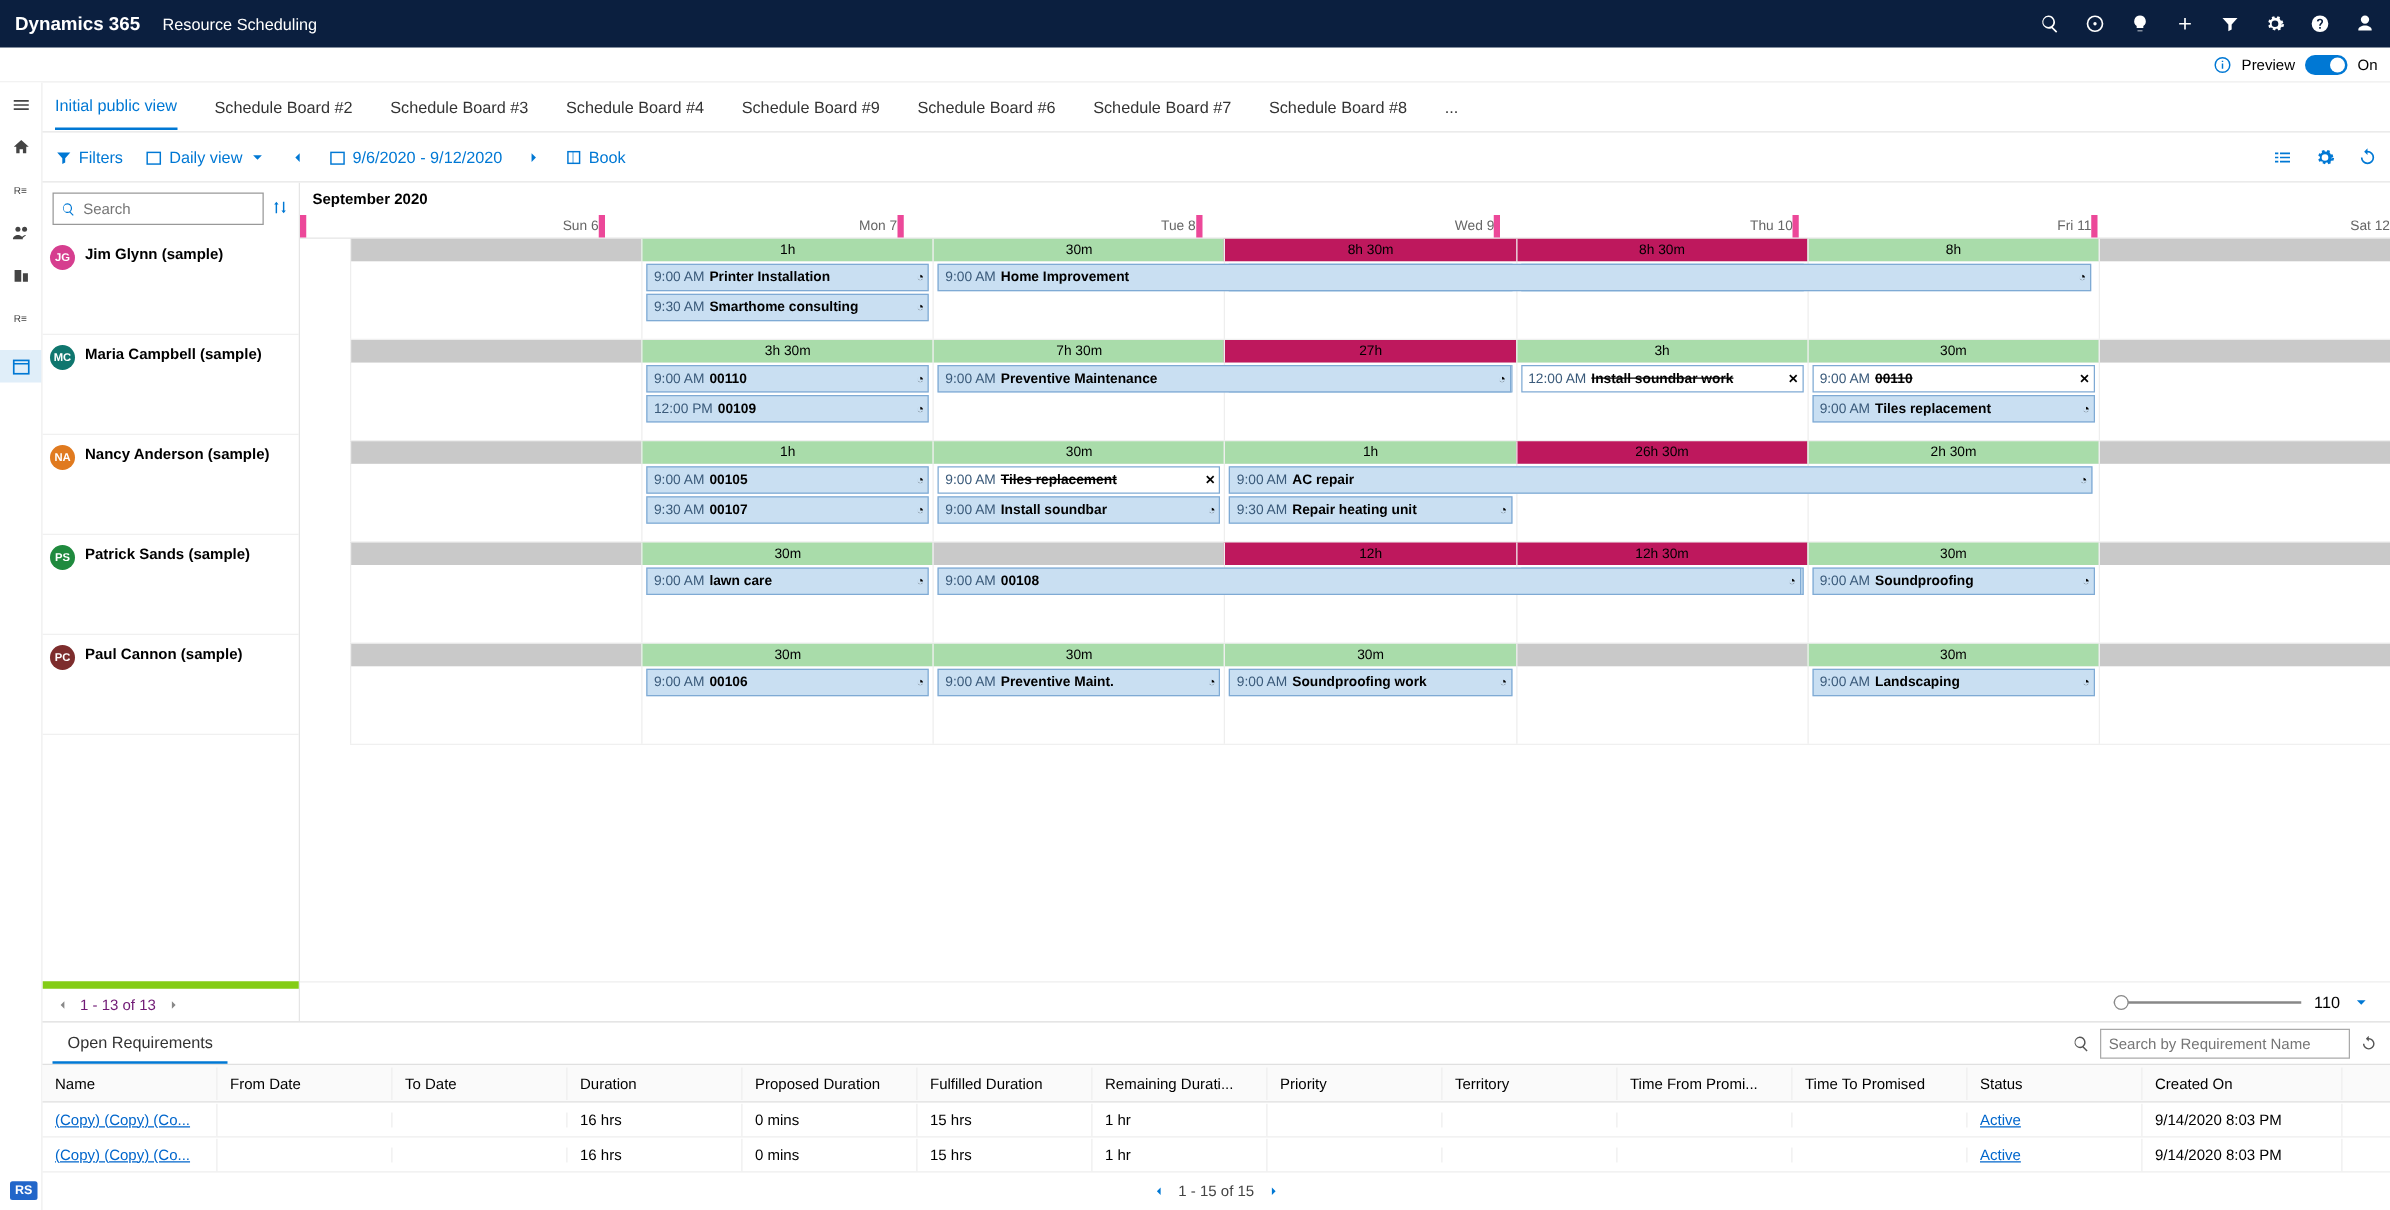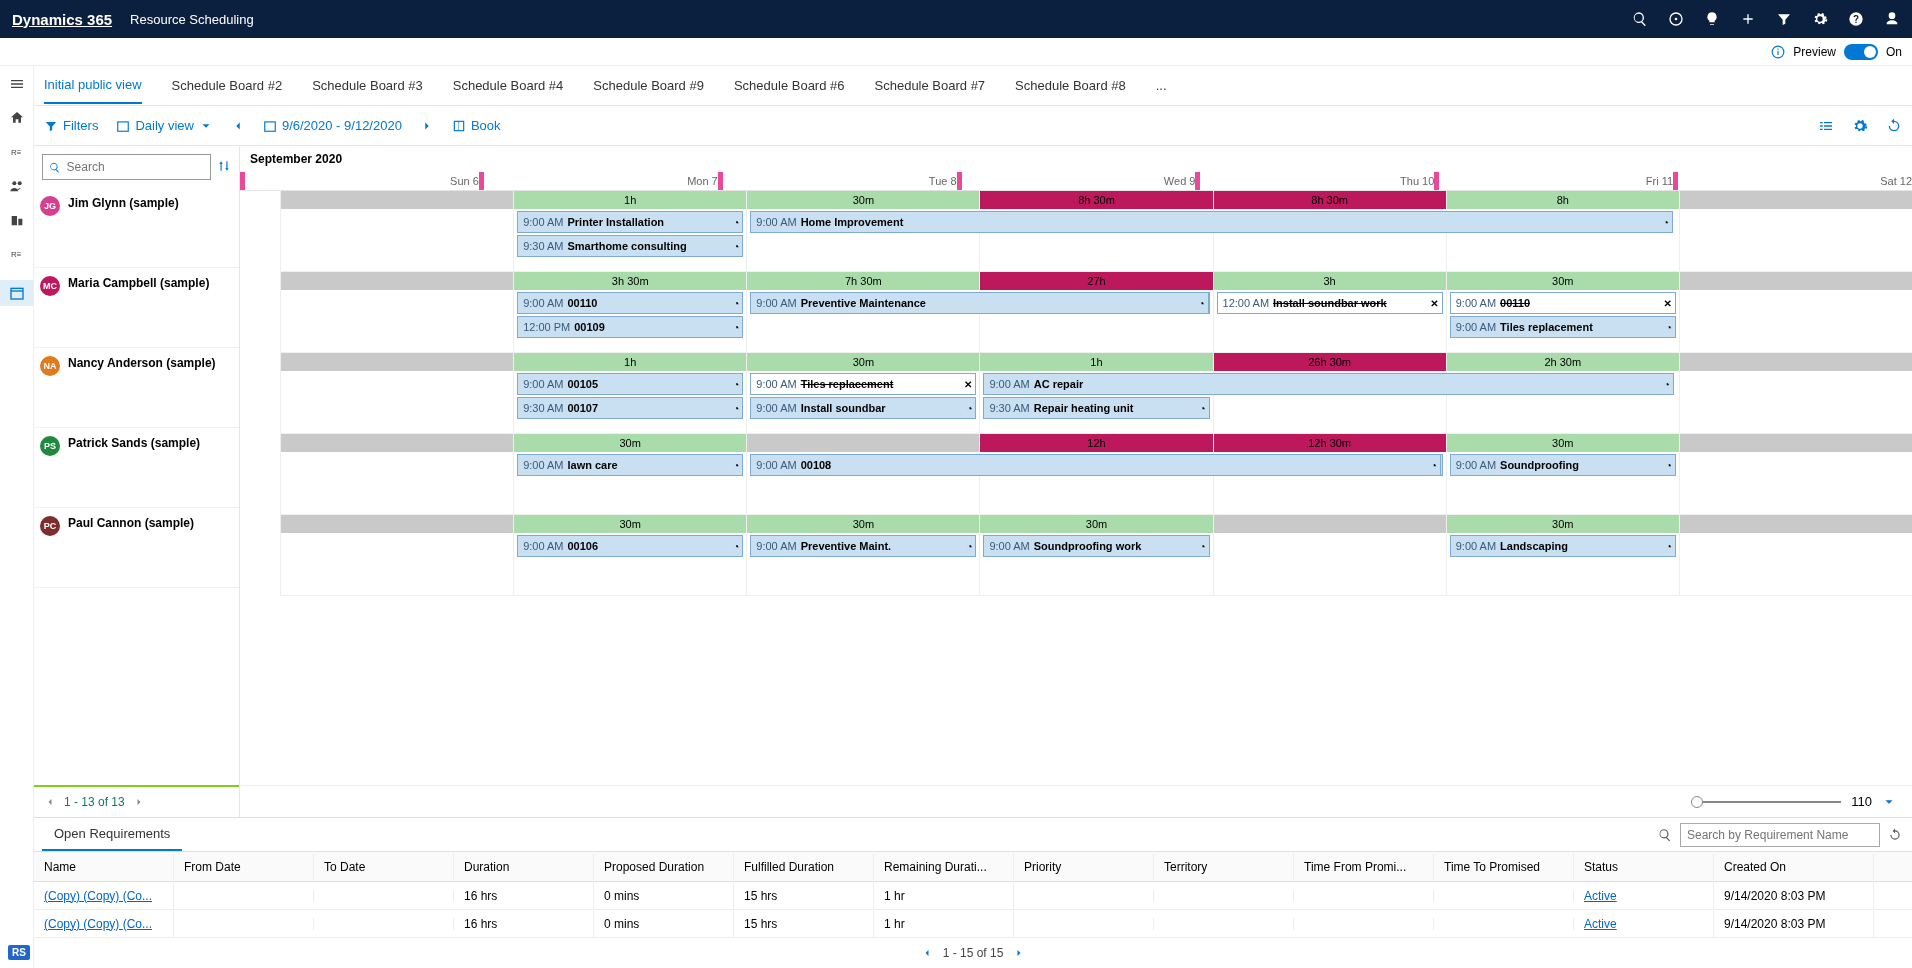--- a/index.html
+++ b/index.html
@@ -1,20 +1,20 @@
 <!DOCTYPE html>
 <html><head>
 <meta charset="utf-8">
 <style>
 * { box-sizing: border-box; margin: 0; padding: 0; font-family: 'Segoe UI', Tahoma, sans-serif; }
 body { background: #fff; font-size: 13px; width:1912px; height:968px; overflow:hidden;}
 
 .topbar { background: #0b1f3f; height:38px; display:flex; align-items:center; color:#fff; padding:0 12px; justify-content:space-between;}
 .topbar-left { display:flex; align-items:center; gap:18px; }
-.brand { font-weight:600; font-size:15px;text-decoration:underline; }
+.brand { font-weight:600; font-size:15px; }
 .module { font-size:13px; }
 .topbar-right { display:flex; gap:20px; align-items:center;}
 .topbar-right svg { width:16px; height:16px; fill:#fff; cursor:pointer;}
 
 .preview-row { height:28px; display:flex; justify-content:flex-end; align-items:center; padding-right:10px; font-size:12px; gap:8px; border-bottom:1px solid #eee;}
 .preview-row svg{width:14px;height:14px;fill:#0078d4;}
 .toggle { width:34px; height:16px; background:#0078d4; border-radius:10px; position:relative;}
 .toggle::after{content:'';position:absolute;width:12px;height:12px;background:#fff;border-radius:50%;top:2px;right:2px;}
 
 .shell { display:flex; height:902px; }
@@ -39,21 +39,21 @@
 .board-area {flex:1; display:flex; overflow:hidden;}
 .resource-col { width:206px; border-right:1px solid #e5e5e5; display:flex; flex-direction:column;}
 .search-row{display:flex; padding:8px; gap:6px; align-items:center;}
 .search-box{flex:1;border:1px solid #999;height:26px;display:flex;align-items:center;padding:0 6px;gap:6px;}
 .search-box svg{width:13px;height:13px;fill:#0078d4;}
 .search-box input{border:0;outline:0;font-size:12px;width:100%;}
 .sort-ic svg{width:14px;height:14px;fill:#0078d4;cursor:pointer;}
 
 .resource-list{flex:1;}
 .resource-item{height:80px; border-bottom:1px solid #f0f0f0; padding:8px 6px; display:flex; gap:8px;}
-.resource-pager{height:32px;display:flex;align-items:center;gap:8px;padding:0 10px;font-size:12px;color:#0f766e; border-top:2px solid #84cc16;}
+.resource-pager{height:32px;display:flex;align-items:center;gap:8px;padding:0 10px;font-size:12px;color:#701a75; border-top:6px solid #84cc16;}
 .resource-pager svg{width:12px;height:12px;fill:#888;}
 
 .avatar{width:20px;height:20px;border-radius:50%;color:#fff;font-size:9px;font-weight:600;display:flex;align-items:center;justify-content:center;}
 .res-name{font-size:12px;font-weight:bold;}
 
 .timeline{flex:1; display:flex; flex-direction:column; overflow:auto;}
 .timeline-header{border-bottom:1px solid #e5e5e5;}
 .month-row{font-size:12px; padding:6px 10px; font-weight:600;}
 .days-row{display:flex;}
 .day-cell{flex:1; text-align:right; font-size:11px; color:#666; padding:3px 0; border-left:5px solid #ec4899;}
@@ -269,21 +269,21 @@
             <span class="sort-ic"><svg viewBox="0 0 24 24">
                   <path d="M7 4l-3 4h2v12h2V8h2zm10 16l3-4h-2V4h-2v12h-2z"></path>
                 </svg></span>
           </div>
           <div class="resource-list" id="resource-list">
               <div class="resource-item">
                 <div class="avatar" style="background: rgb(214, 62, 143);">JG</div>
                 <div class="res-name">Jim Glynn (sample)</div>
               </div>
               <div class="resource-item">
-                <div class="avatar" style="background: #be185d;">MC</div>
+                <div class="avatar" style="background: #0f766e;">MC</div>
                 <div class="res-name">Maria Campbell (sample)</div>
               </div>
               <div class="resource-item">
                 <div class="avatar" style="background: rgb(224, 122, 31);">NA</div>
                 <div class="res-name">Nancy Anderson (sample)</div>
               </div>
               <div class="resource-item">
                 <div class="avatar" style="background: rgb(31, 138, 62);">PS</div>
                 <div class="res-name">Patrick Sands (sample)</div>
               </div>

